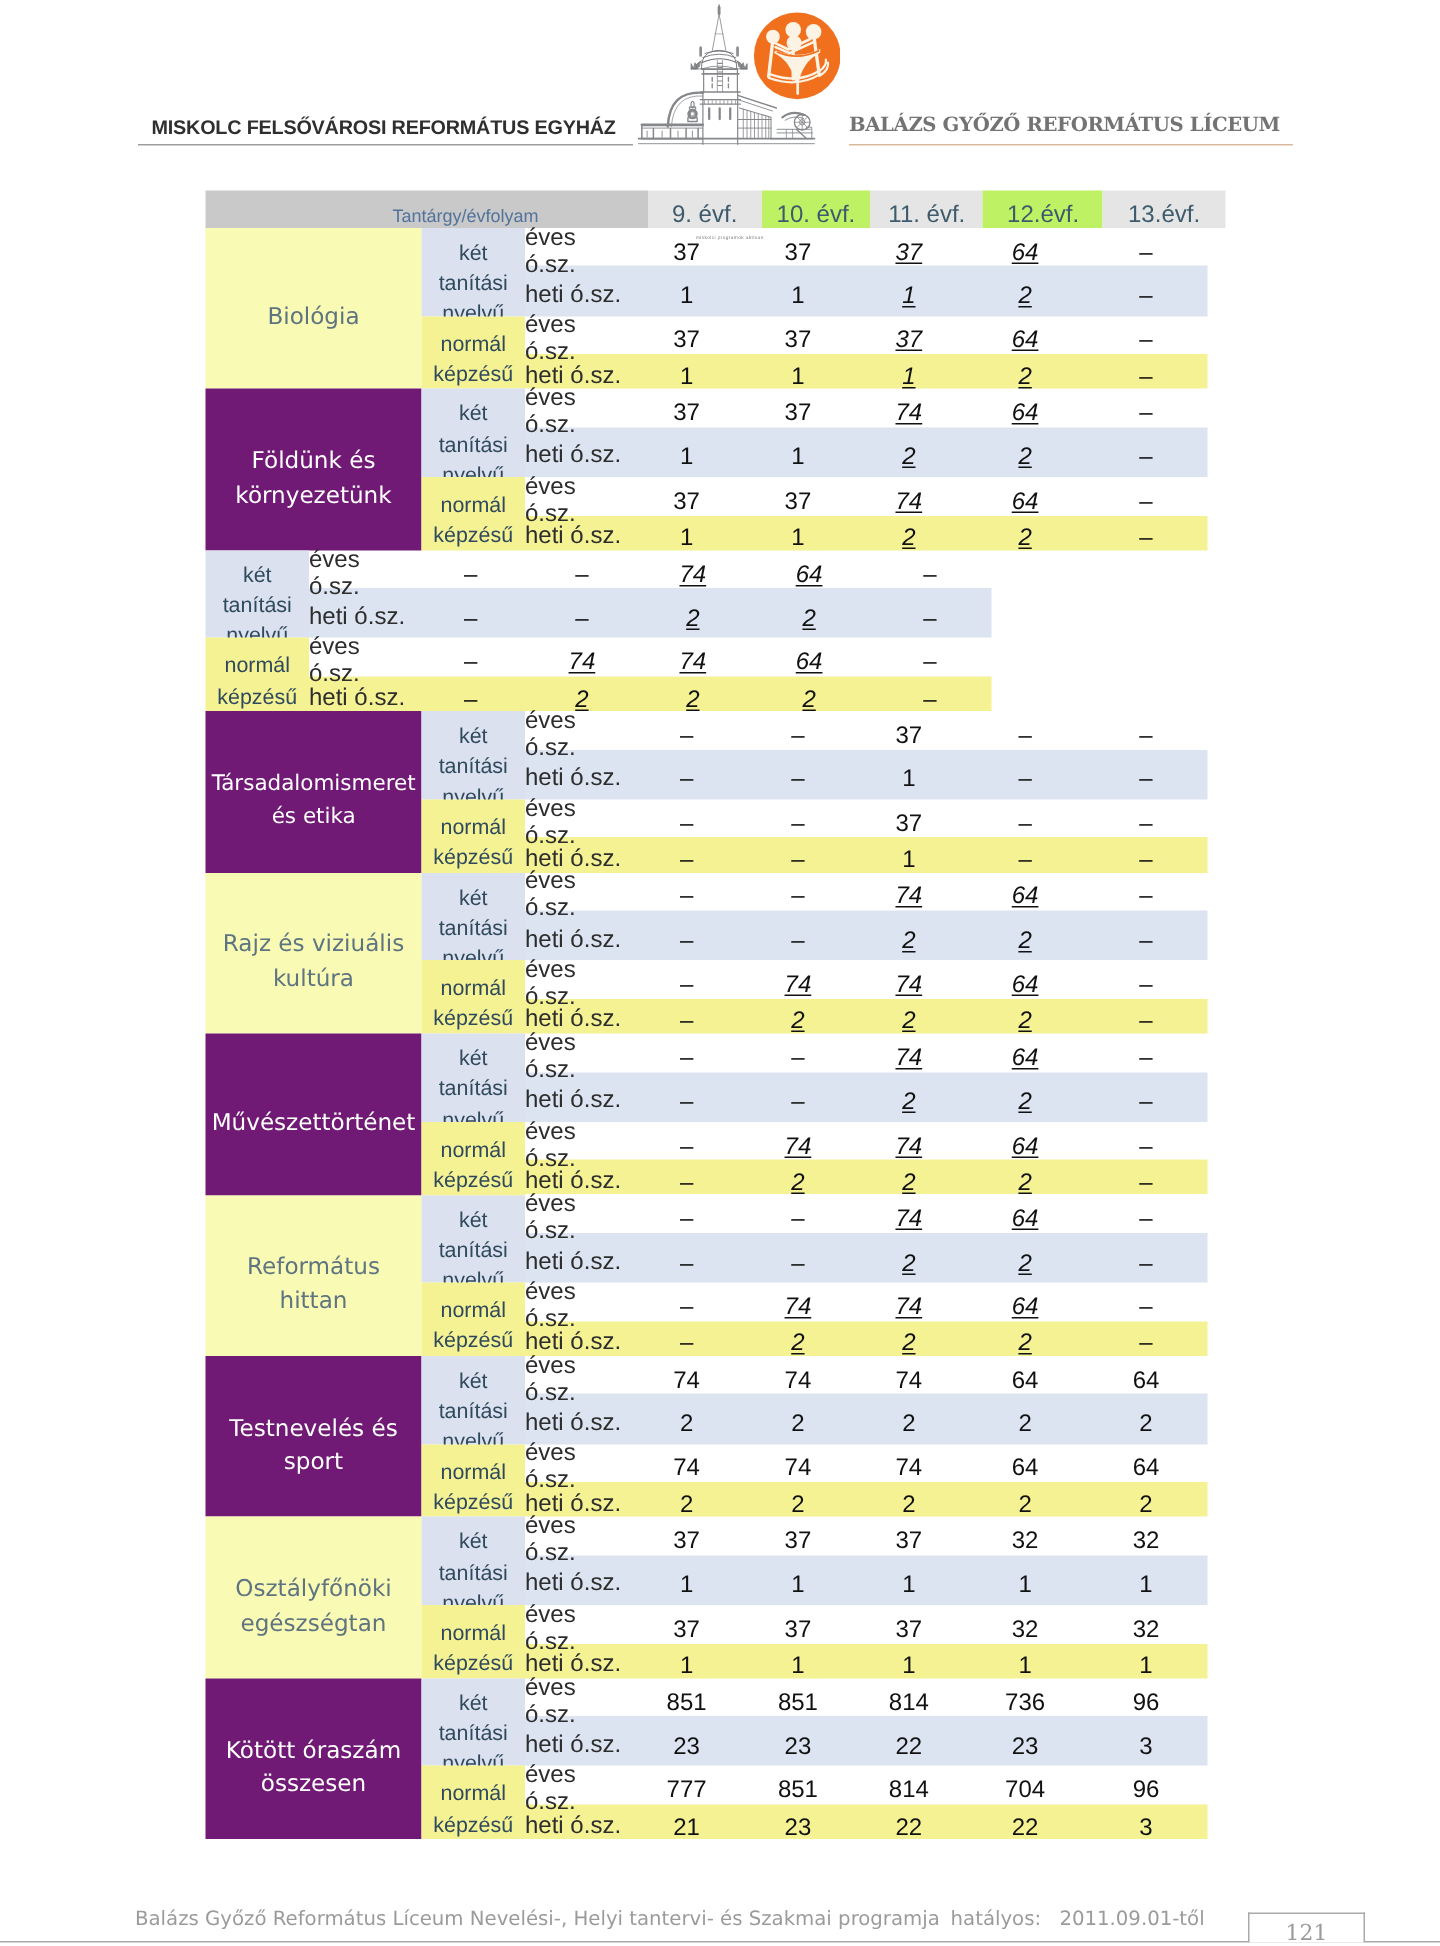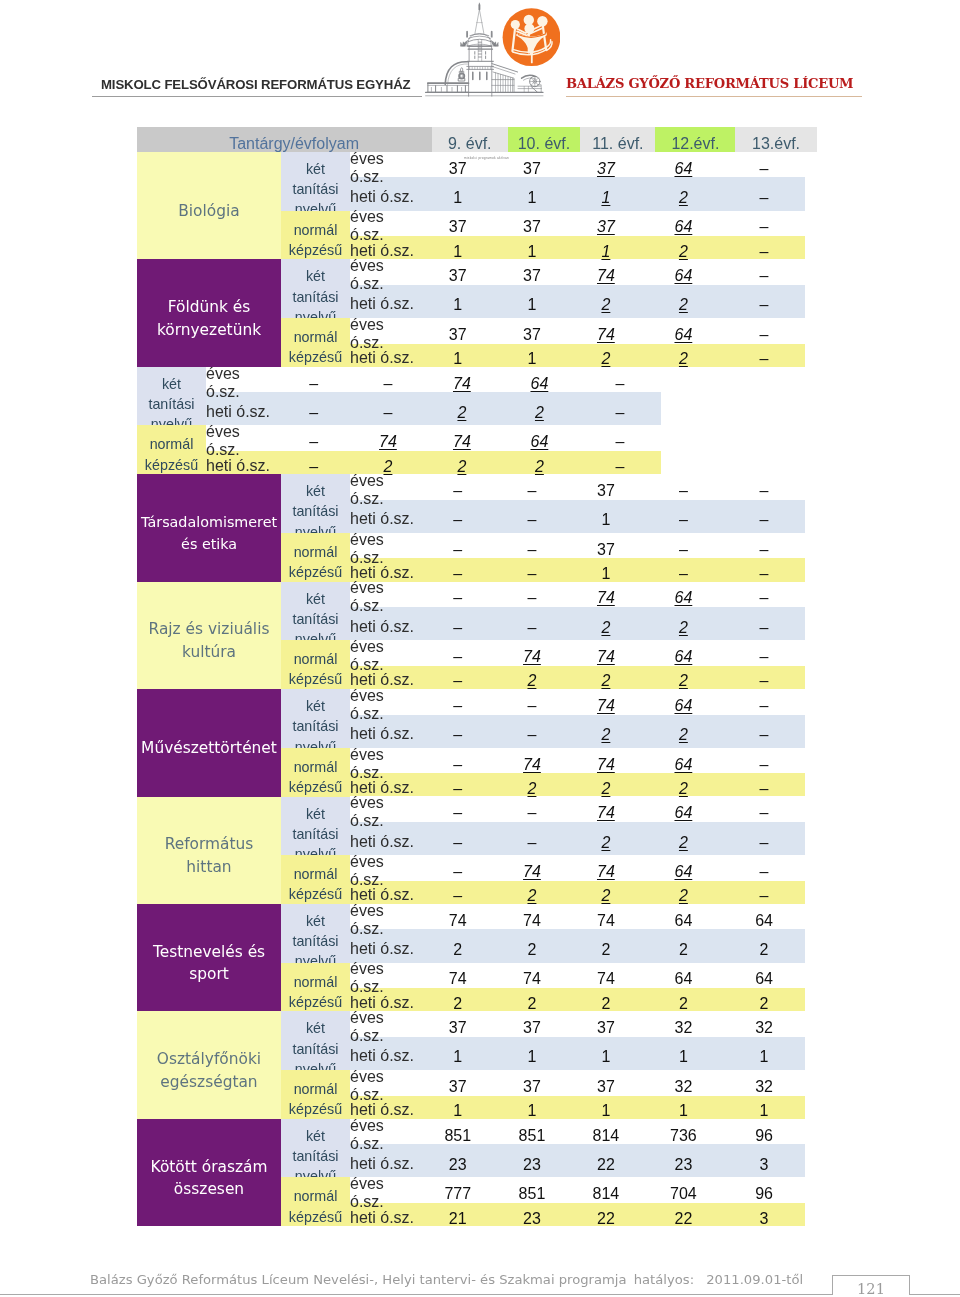--- a/index.html
+++ b/index.html
@@ -6,35 +6,35 @@
   html,body{margin:0;padding:0;}
   body{width:960px;height:1297px;background:#fff;font-family:"Liberation Sans",sans-serif;position:relative;overflow:hidden;}
   .page{position:absolute;inset:0;}
 
   
   #masthead{position:absolute;left:0;top:0;width:960px;height:154px;}
   #left-title{position:absolute;left:101px;top:77px;font-family:"Liberation Sans",sans-serif;
               font-size:13.2px;font-weight:bold;letter-spacing:-0.13px;color:#2f2f2f;white-space:nowrap;}
   #left-rule{position:absolute;left:92px;top:96px;width:330px;height:1px;background:#9d9d9d;}
   #right-title{position:absolute;left:566px;top:76px;font-family:"DejaVu Serif",serif;
-               font-size:13.1px;font-weight:bold;letter-spacing:-0.25px;color:#b91c1c;white-space:nowrap;}
+               font-size:13.1px;font-weight:bold;letter-spacing:-0.25px;color:#737373;white-space:nowrap;}
   #right-rule{position:absolute;left:566px;top:96px;width:296px;height:1px;background:#d8b99c;}
   #church{position:absolute;left:425px;top:0px;}
   #circlelogo{position:absolute;left:502px;top:7px;}
   #mupa{position:absolute;left:462px;top:104px;width:60px;height:24px;margin-top:34px;}
   #mupa-word{position:absolute;left:0;top:0;font-family:"DejaVu Sans",sans-serif;font-size:16px;
              font-weight:bold;color:#14246b;letter-spacing:-0.9px;line-height:16px;}
   #mupa-sub{position:absolute;left:2px;top:18px;font-family:"Liberation Sans",sans-serif;font-size:3.2px;
             color:#7c7c7c;letter-spacing:0.25px;white-space:nowrap;}
   #mupa-accent{position:absolute;left:21px;top:-7px;}
 
   
   #grid{position:absolute;left:137px;top:127px;width:680px;}
   .hdr{display:flex;height:25px;}
-  .hdr-corner{width:295px;background:#c9c9c9;color:#52739c;font-size:16px;
+  .hdr-corner{width:295px;background:#c9c9c9;color:#52739c;font-size:12px;
               display:flex;align-items:center;justify-content:flex-end;padding-right:73px;
               box-sizing:border-box;padding-top:8px;}
   .hdr-y{display:flex;align-items:center;justify-content:center;
          font-size:16px;color:#3d5b6d;box-sizing:border-box;padding-top:8px;}
   .hdr-y.y-yellow{background:#e5e5e5;}
   .hdr-y.y-blue{background:#bef264;}
 
   .block{display:flex;height:107.43px;}
   .sline{display:block;white-space:nowrap;}
   .subject{width:144px;display:flex;align-items:center;justify-content:center;text-align:center;

